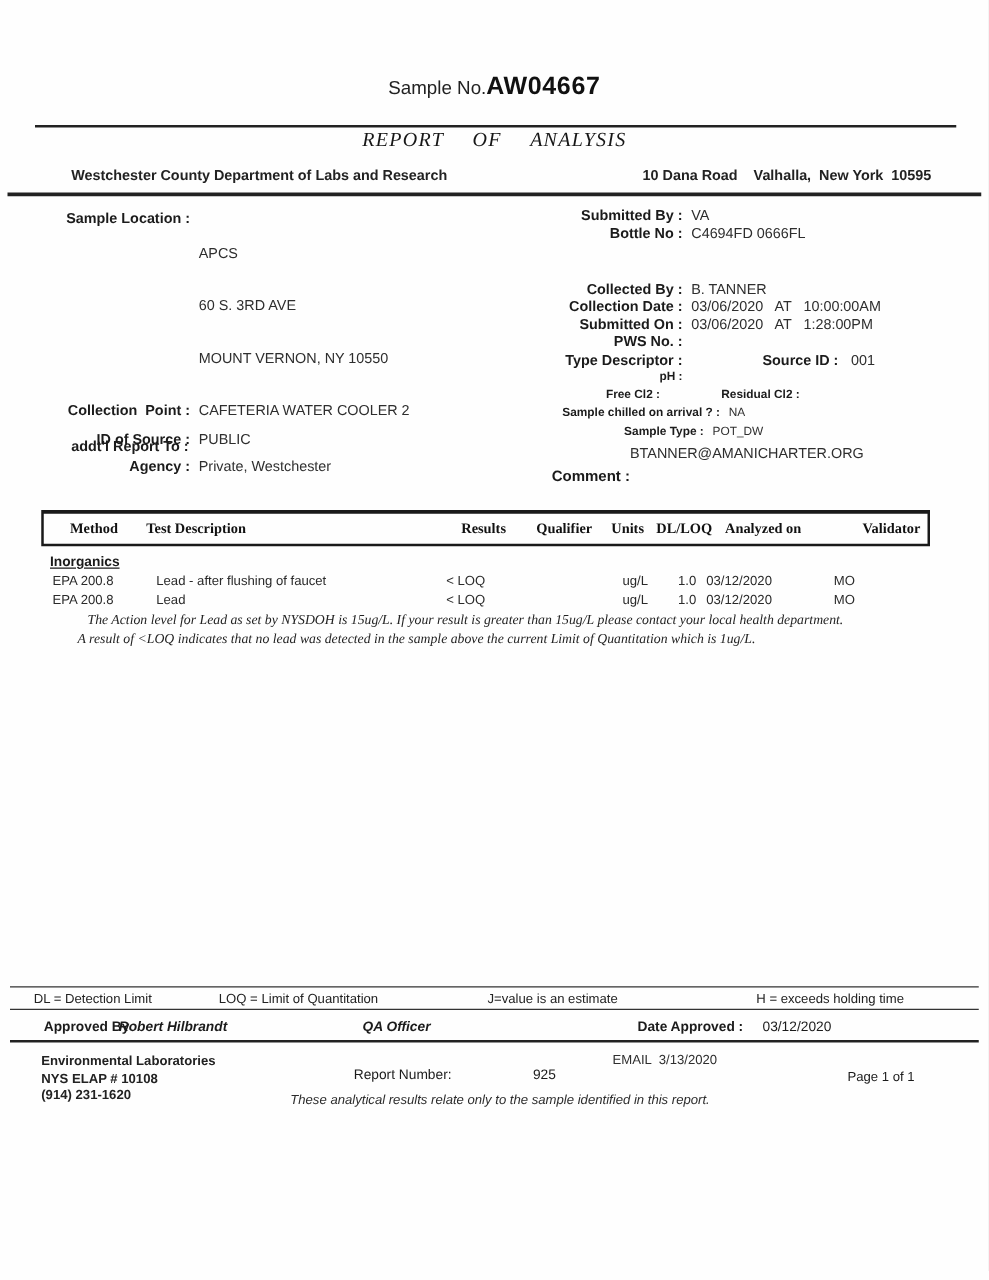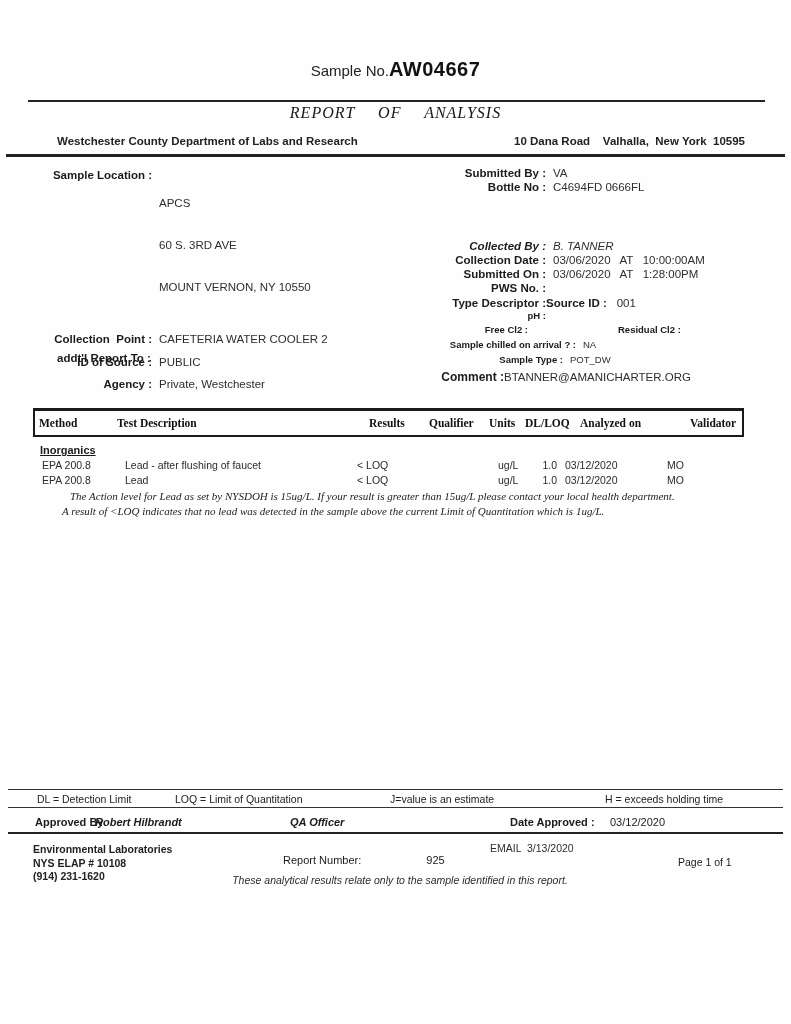--- a/index.html
+++ b/index.html
@@ -33,34 +33,34 @@
   
   .info-row { display: flex; align-items: flex-start; font-size: 11.5px; line-height: 14px; }
   .info-row .lbl { text-align: right; flex: 0 0 auto; }
   .info-row .val { margin-left: 7px; }
   .left-info { top: 168px; left: 40px; width: 380px; }
   .left-info .lbl { width: 112px; }
   .right-info { top: 166px; left: 428px; width: 360px; }
   .right-info .lbl { width: 118px; }
   .small-row { font-size: 9.5px; line-height: 12px; }
   .comment-row { font-size: 12px; margin-top: 4px; }
-  .comment-row .lbl { width: 76px; }
+  .comment-row .lbl { width: 76px; margin-top: 18px; }
   .comment-row .val { margin-left: 0; font-size: 11.5px; }
 
   
   .tbl-box {
     top: 408px; left: 33px; width: 711px; height: 29px;
     border: 2px solid #1a1a1a; border-top-width: 3px;
     display: grid;
     grid-template-columns: 82px 252px 60px 60px 36px 55px 110px auto;
     align-items: center;
     font-family: "Liberation Serif", serif;
     font-weight: bold; font-size: 11.5px; color: #111;
   }
-  .tbl-box span:first-child { padding-left: 4px; }
+  .tbl-box span:first-child { padding-left: 21px; }
   .tbl-row {
     left: 33px; width: 711px;
     display: grid;
     grid-template-columns: 92px 232px 70px 71px 32px 27px 110px auto;
     font-size: 10.5px; color: #2a2a2a;
   }
   .tbl-row .c-method { padding-left: 9px; }
   .tbl-row .c-dlloq { text-align: right; }
   .tbl-row .c-analyzed { padding-left: 8px; }
   .tbl-row .c-validator { text-align: left; }
@@ -99,21 +99,21 @@
 
   <div class="abs left-info">
     <div class="info-row">
       <span class="lbl">Sample Location :</span>
       <div class="val">
         <div>APCS</div>
         <div>60 S. 3RD AVE</div>
         <div>MOUNT VERNON, NY 10550</div>
       </div>
     </div>
-    <div class="info-row" style="margin-top:10px;">
+    <div class="info-row" style="">
       <span class="lbl">Collection  Point :</span>
       <span class="val">CAFETERIA WATER COOLER 2</span>
     </div>
     <div class="info-row" style="margin-top:9px;">
       <span class="lbl">ID of Source :</span>
       <span class="val">PUBLIC</span>
     </div>
     <div class="info-row" style="margin-top:8px;">
       <span class="lbl">Agency :</span>
       <span class="val">Private, Westchester</span>
@@ -124,46 +124,46 @@
 
   <div class="abs right-info">
     <div class="info-row">
       <span class="lbl">Submitted By :</span>
       <span class="val">VA</span>
     </div>
     <div class="info-row">
       <span class="lbl">Bottle No :</span>
       <span class="val">C4694FD 0666FL</span>
     </div>
-    <div class="info-row" style="margin-top:45px;font-style:italic;">
+    <div class="info-row" style="margin-top:31px;">
       <span class="lbl">Collected By :</span>
       <span class="val">B. TANNER</span>
     </div>
     <div class="info-row">
       <span class="lbl">Collection Date :</span>
       <span class="val">03/06/2020   AT   10:00:00AM</span>
     </div>
     <div class="info-row">
       <span class="lbl">Submitted On :</span>
       <span class="val">03/06/2020   AT   1:28:00PM</span>
     </div>
     <div class="info-row">
       <span class="lbl">PWS No. :</span>
     </div>
     <div class="info-row" style="margin-top:1px;">
       <span class="lbl">Type Descriptor :</span>
-      <span class="lbl" style="width:auto; text-align:center;">Source ID :</span>
+      <span class="lbl" style="width:auto; margin-left:64px;text-align:center;">Source ID :</span>
       <span class="val" style="margin-left:10px;">001</span>
     </div>
     <div class="info-row small-row">
       <span class="lbl">pH :</span>
     </div>
     <div class="info-row small-row" style="margin-top:2px;">
       <span class="lbl" style="width:100px;">Free Cl2 :</span>
-      <span class="lbl" style="width:auto; margin-left:90px;">Residual Cl2 :</span>
+      <span class="lbl" style="width:auto; margin-left:49px;">Residual Cl2 :</span>
     </div>
     <div class="info-row small-row" style="margin-top:3px;">
       <span class="lbl" style="width:148px;">Sample chilled on arrival ? :</span>
       <span class="val">NA</span>
     </div>
     <div class="info-row small-row" style="margin-top:3px;">
       <span class="lbl" style="width:135px;">Sample Type :</span>
       <span class="val">POT_DW</span>
     </div>
     <div class="info-row comment-row">
@@ -204,21 +204,21 @@
     <span>ug/L</span>
     <span class="c-dlloq">1.0</span>
     <span class="c-analyzed">03/12/2020</span>
     <span class="c-validator">MO</span>
   </div>
 
   <div class="abs note" style="top:490px; left:70px;">The Action level for Lead as set by NYSDOH is 15ug/L. If your result is greater than 15ug/L please contact your local health department.</div>
   <div class="abs note" style="top:505px; left:62px;">A result of &lt;LOQ indicates that no lead was detected in the sample above the current Limit of Quantitation which is 1ug/L.</div>
 
   <div class="abs legend-band">
-    <span style="left:29px;">DL = Detection Limit</span>
+    <span style="left:19px;">DL = Detection Limit</span>
     <span style="left:167px;">LOQ = Limit of Quantitation</span>
     <span style="left:382px;">J=value is an estimate</span>
     <span style="left:597px;">H = exceeds holding time</span>
   </div>
 
   <div class="abs approved-band">
     <span class="b" style="left:27px;">Approved By</span>
     <span class="bi" style="left:87px;">Robert Hilbrandt</span>
     <span class="bi" style="left:282px;">QA Officer</span>
     <span class="b" style="left:502px;">Date Approved :</span>

